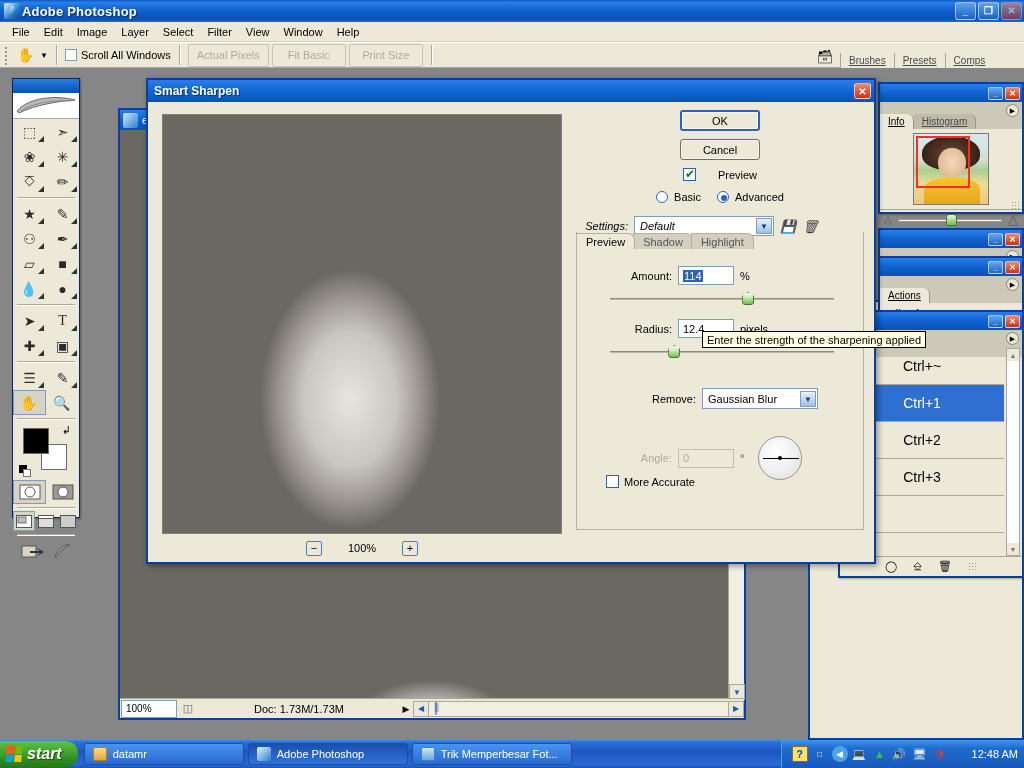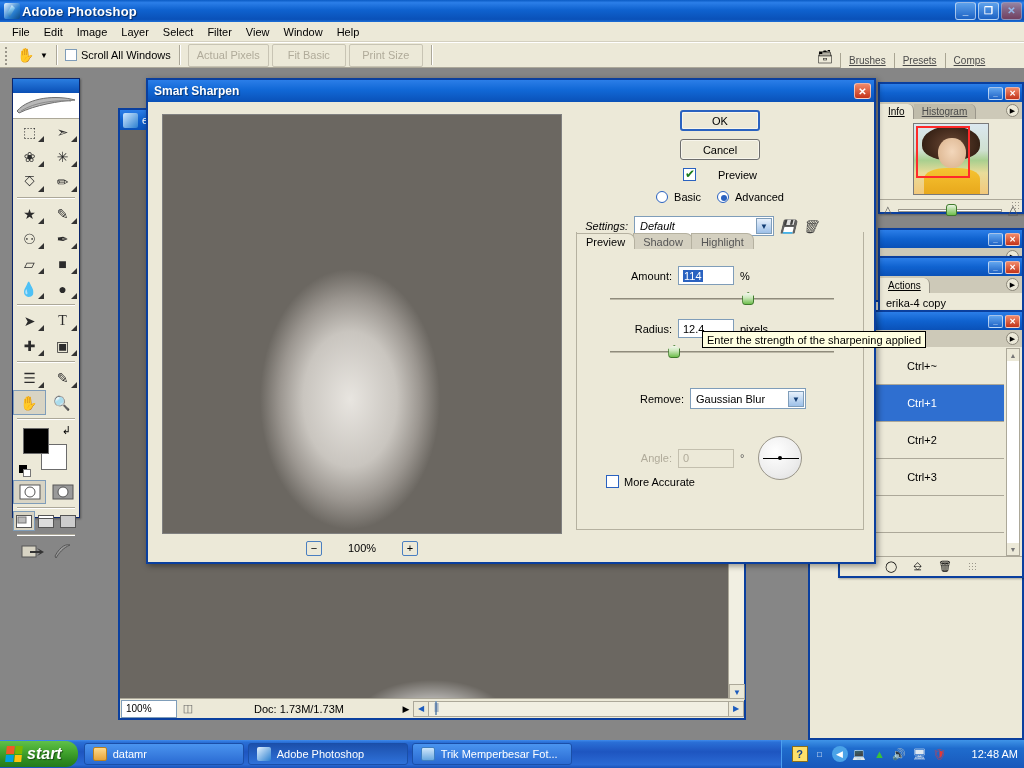--- a/index.html
+++ b/index.html
@@ -173,21 +173,21 @@
   
   .pal { position: absolute; background: #ece9d8; border: 2px solid #0a3f9e; box-shadow: 1px 1px 2px rgba(0,0,0,.3); }
   .pal-title {
     height: 18px; background: linear-gradient(180deg,#2b7ee8 0%,#0f62cf 50%,#0a51b8 100%);
     display: flex; align-items: center; justify-content: flex-end; padding-right: 2px; gap: 2px;
   }
   .pbtn { width: 15px; height: 13px; border-radius: 2px; border: 1px solid rgba(255,255,255,.6);
           display:flex; align-items:center; justify-content:center; color:#fff; font-size:8px; font-weight:bold; }
   .pbtn.min { background: linear-gradient(180deg,#63a6ef,#1e63c6); }
   .pbtn.close { background: linear-gradient(180deg,#f28a68,#c2341a); }
-  .pal-tabs { height: 17px; background: #cdc9b8; display: flex; align-items: flex-end; position: relative; }
+  .pal-tabs { height: 27px; background: #cdc9b8; display: flex; align-items: flex-end; position: relative; }
   .ptab { height: 15px; padding: 0 8px 0 8px; font-size: 10px; display: flex; align-items: center;
           background: #c0bcab; border-right: 1px solid #9a968a;
           border-radius: 0 6px 0 0; color: #4a4a4a; text-decoration: underline; }
   .ptab.active { background: #ece9d8; color: #000; }
   .pal-menu { position: absolute; right: 3px; top: 2px; width: 13px; height: 13px; border-radius: 50%;
               border: 1px solid #8a8678; background:#ece9d8; display:flex; align-items:center; justify-content:center; font-size:7px;}
 
   
   #well-tabs { position: absolute; right: 0; top: 50px; width: 184px; height: 18px;
                background: #ece9d8; display: flex; align-items: flex-end; }
@@ -217,21 +217,21 @@
   .nav-mtn { font-size: 10px; color: #555; }
   .pal-grip { position:absolute; right:2px; bottom:2px; width:9px; height:9px;
     background-image: radial-gradient(#9a968a 35%, transparent 36%); background-size: 3px 3px; }
 
   
   #pal-hist { left: 878px; top: 228px; width: 146px; height: 44px; }
   
   #pal-act  { left: 878px; top: 256px; width: 146px; height: 60px; }
   #pal-layers { left: 838px; top: 310px; width: 186px; height: 268px; }
   .lay-row { height: 37px; border-bottom: 1px solid #aca899; display: flex; align-items: center;
-             justify-content: center; font-size: 11px; }
+             justify-content: center; font-size: 14px; }
   .lay-row.sel { background: #2f6fd0; color: #fff; }
   .lay-scroll { position: absolute; right: 2px; top: 36px; width: 14px; bottom: 20px;
                 background: #fff; border: 1px solid #aca899; }
   .lay-sb-btn { width: 12px; height: 12px; display:flex; align-items:center; justify-content:center;
                 background:#ece9d8; font-size:7px; color:#777;}
   .lay-footer { position: absolute; left: 0; right: 0; bottom: 0; height: 20px;
                 background: #ece9d8; border-top: 1px solid #aca899;
                 display: flex; align-items: center; justify-content: center; gap: 16px; font-size: 11px; }
   
   #pal-bg-right { position:absolute; left: 808px; top: 300px; width: 216px; height: 440px;
@@ -692,21 +692,21 @@
         <span class="lbl" style="width:84px;">Radius:</span>
         <span class="num">12.4</span>
         <span>pixels</span>
       </div>
       <div class="slider" style="margin-top:8px;margin-left:22px;width:224px;">
         <span class="sl-track"></span>
         <span class="sl-knob" style="left:26%;"></span>
       </div>
     </div>
 
-    <div style="position:absolute;left:452px;top:308px;">
+    <div style="position:absolute;left:464px;top:308px;">
       <div class="field-row">
         <span class="lbl" style="width:84px;">Remove:</span>
         <span class="sel-box" style="width:116px;height:21px;">
           <span>Gaussian Blur</span>
           <span class="sel-arrow" style="top:2px;">▼</span>
         </span>
       </div>
     </div>
 
     <div style="position:absolute;left:440px;top:356px;">

